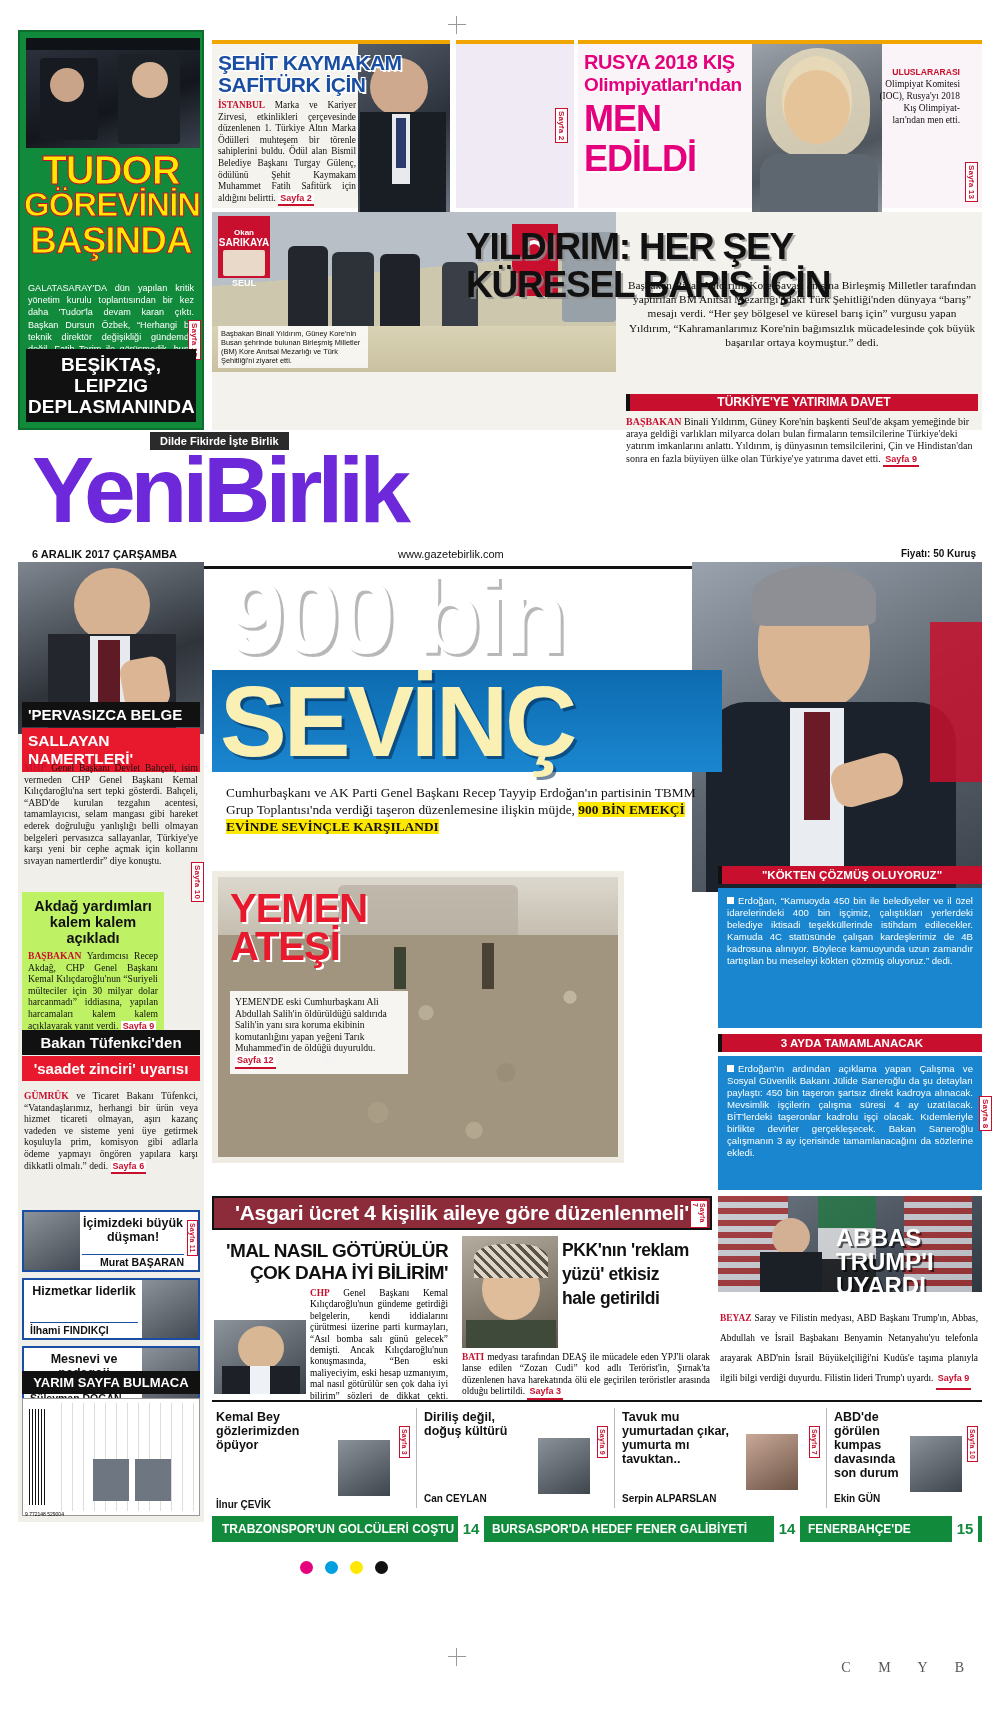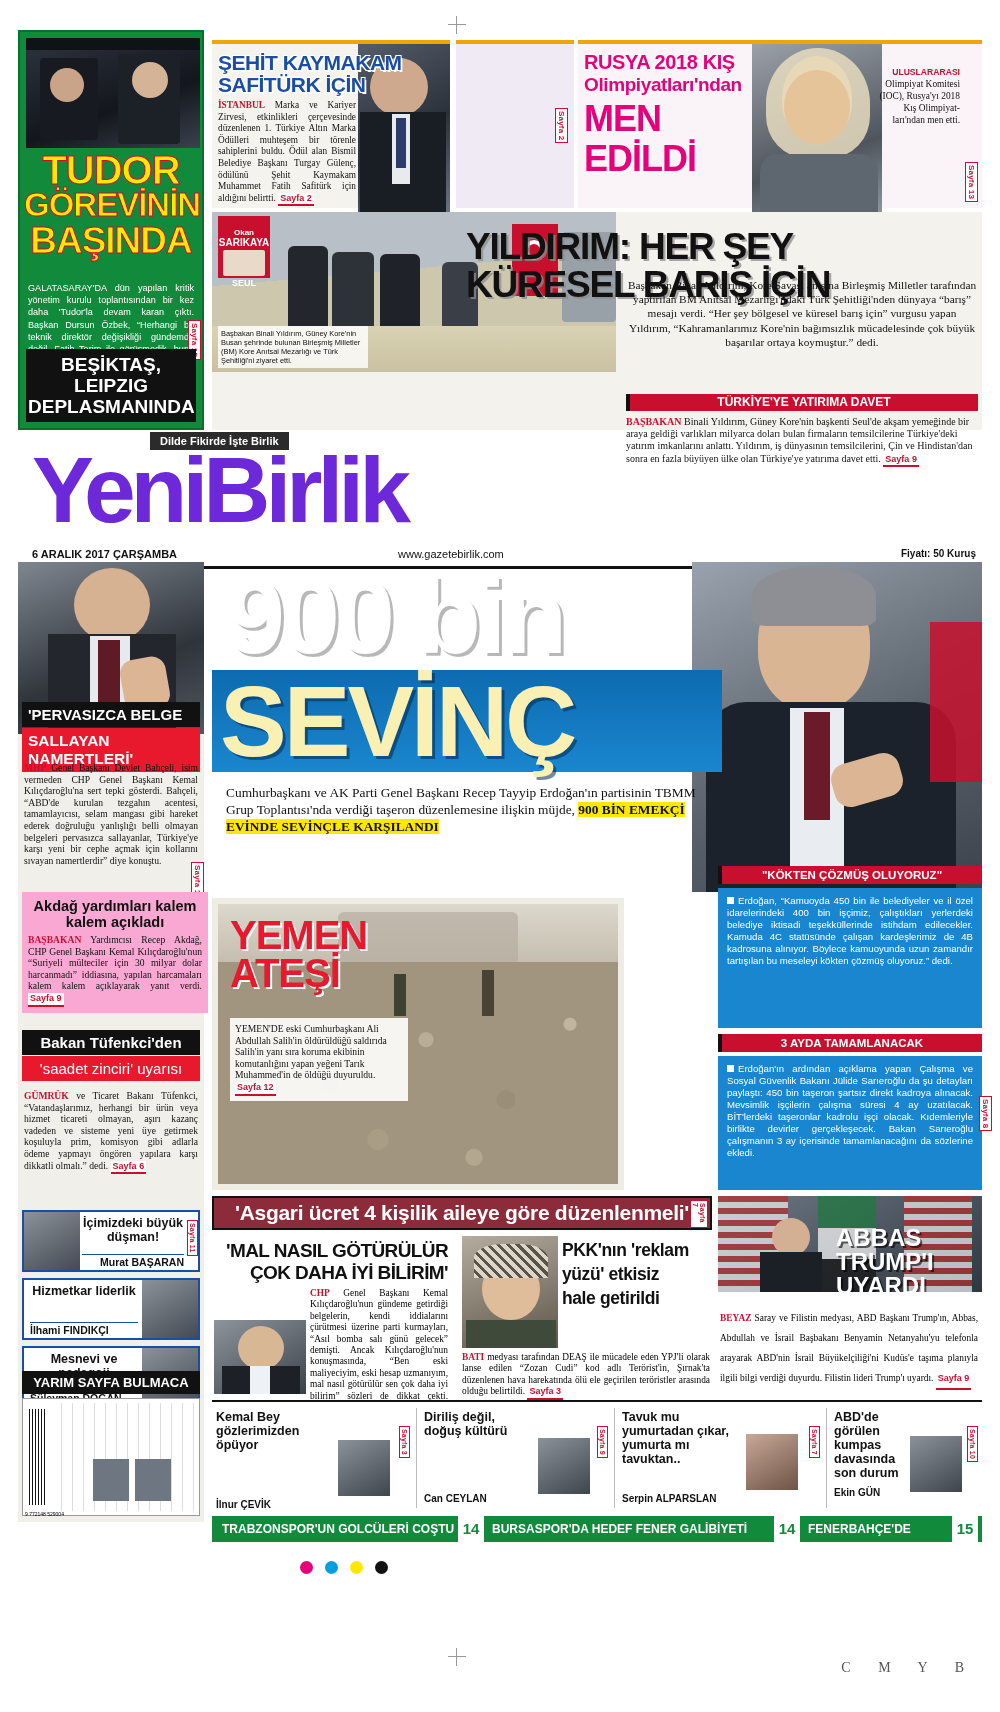--- a/index.html
+++ b/index.html
@@ -118,21 +118,21 @@
   #leftcol { position:absolute; left:18px; top:562px; width:186px; height:960px; background:#f0efe9; }
   #bahceli-photo { position:absolute; left:0; top:0; width:186px; height:172px; background:#3a3f47; }
   #perv { position:absolute; left:4px; top:140px; width:178px; background:#111; color:#fff;
       font-family:"Liberation Sans", sans-serif; font-weight:bold; font-size:15px;
       padding:4px 6px; }
   #sallayan { position:absolute; left:4px; top:166px; width:178px; background:#e8192c; color:#fff;
       font-family:"Liberation Sans", sans-serif; font-weight:bold; font-size:15.5px;
       padding:4px 6px; }
   .lc-body { font-family:"Liberation Serif", serif; font-size:9.6px; line-height:11.6px;
       color:#111; text-align:justify; }
-  .lc-card { position:absolute; left:4px; width:186px; background:#f9a8d4; padding:6px; }
+  .lc-card { position:absolute; left:4px; width:142px; background:#bef264; padding:6px; }
   .lc-h { font-family:"Liberation Sans", sans-serif; font-weight:bold; font-size:14.5px;
       line-height:16px; text-align:center; color:#111; }
   .col-box { position:absolute; left:4px; width:178px; background:#fff; border:2px solid #1a4ea3;
       height:62px; }
   .col-photo { position:absolute; left:0; top:0; width:56px; height:58px; background:#55595f; }
   .col-title { position:absolute; left:58px; right:14px; top:4px; text-align:center;
       font-family:"Liberation Sans", sans-serif; font-weight:bold; font-size:12.5px;
       line-height:14px; color:#111; }
   .col-name { position:absolute; left:58px; right:14px; bottom:2px; text-align:right;
       font-family:"Liberation Sans", sans-serif; font-weight:bold; font-size:10.5px; color:#111;
@@ -140,21 +140,21 @@
 
   #bulmaca-bar { position:absolute; left:4px; bottom:128px; width:178px; background:#111; color:#fff;
       font-family:"Liberation Sans", sans-serif; font-weight:bold; font-size:13px;
       text-align:center; padding:4px 0; }
   #bulmaca { position:absolute; left:4px; bottom:6px; width:178px; height:118px; background:#fff;
       border:1px solid #999; }
   #barcode { position:absolute; left:6px; bottom:10px; width:16px; height:96px;
       background:repeating-linear-gradient(90deg,#111 0 1px,#fff 1px 3px); }
 
   
-  #yemen { position:absolute; left:212px; top:898px; width:412px; height:292px; background:#efece4; padding:6px; }
+  #yemen { position:absolute; left:212px; top:871px; width:412px; height:292px; background:#efece4; padding:6px; }
   #yemen-photo { position:absolute; left:6px; top:6px; right:6px; bottom:6px; background:#9a8c76; }
   #yemen-h { position:absolute; left:18px; top:18px; font-family:"Liberation Sans", sans-serif;
       font-weight:bold; font-size:40px; line-height:38px; color:#e8192c; letter-spacing:-1px;
       text-shadow:2px 2px 0 #fff; }
   #yemen-cap { position:absolute; left:18px; top:120px; width:178px; background:rgba(255,255,255,.9);
       font-family:"Liberation Serif", serif; font-size:9.6px; line-height:11.6px;
       color:#111; padding:5px; }
 
   
   #rightcol { position:absolute; left:718px; top:866px; width:264px; height:324px; }
@@ -370,21 +370,21 @@
 
     <div class="lc-card" style="top:330px;">
       <div class="lc-h">Akdağ yardımları kalem kalem açıkladı</div>
       <div class="lc-body" style="margin-top:4px;">
         <span class="drop">BAŞBAKAN</span><span> Yardımcısı Recep Akdağ, CHP Genel Başkanı Kemal Kılıçdaroğlu'nun “Suriyeli mülteciler için 30 milyar dolar harcanmadı” iddiasına, yapılan harcamaları kalem kalem açıklayarak yanıt verdi.</span>
         <span class="sayfa-h">Sayfa 9</span>
       </div>
     </div>
 
     <div style="position:absolute;left:4px;top:468px;width:178px;background:#111;color:#fff;font-family:'Liberation Sans',sans-serif;font-weight:bold;font-size:15px;text-align:center;padding:4px 0;">Bakan Tüfenkci'den</div>
-    <div style="position:absolute;left:4px;top:494px;width:178px;background:#e8192c;color:#fff;font-family:'Liberation Sans',sans-serif;font-weight:normal;font-size:15px;text-align:center;padding:4px 0;">'saadet zinciri' uyarısı</div>
+    <div style="position:absolute;left:4px;top:494px;width:178px;background:#e8192c;color:#fff;font-family:'Liberation Sans',sans-serif;font-weight:bold;font-size:15px;text-align:center;padding:4px 0;">'saadet zinciri' uyarısı</div>
     <div class="lc-body" style="position:absolute;left:6px;width:174px;top:528px;">
       <span class="drop">GÜMRÜK</span><span> ve Ticaret Bakanı Tüfenkci, “Vatandaşlarımız, herhangi bir ürün veya hizmet ticareti olmayan, aşırı kazanç vadeden ve sisteme yeni üye getirmek koşuluyla prim, komisyon gibi adlarla ödeme yapmayı öngören yapılara karşı dikkatli olmalı.” dedi.</span>
       <span class="sayfa-h">Sayfa 6</span>
     </div>
 
     <div class="col-box" style="top:648px;">
       <div class="col-photo" style="background:linear-gradient(150deg,#8b9299,#434a53);"></div>
       <div class="col-title">İçimizdeki büyük düşman!</div>
       <div class="col-name">Murat BAŞARAN</div>
       <div class="sayfa" style="position:absolute;right:0;top:8px;font-size:7px;">Sayfa 11</div>
@@ -526,21 +526,21 @@
       <div class="cs-t" style="position:absolute;left:0;top:4px;width:122px;">Tavuk mu yumurtadan çıkar, yumurta mı tavuktan..</div>
       <div class="cs-photo" style="right:24px;top:28px;background:linear-gradient(150deg,#c9a898,#6d5446);"></div>
       <div class="cs-n" style="position:absolute;left:0;bottom:6px;">Serpin ALPARSLAN</div>
       <div class="sayfa" style="position:absolute;right:2px;top:20px;font-size:7px;">Sayfa 7</div>
     </div>
     <div class="cs-div" style="left:614px;"></div>
 
     <div class="cs" style="left:622px;width:144px;">
       <div class="cs-t" style="position:absolute;left:0;top:4px;width:84px;">ABD'de görülen kumpas davasında son durum</div>
       <div class="cs-photo" style="right:16px;top:30px;background:linear-gradient(150deg,#8b9299,#3f454d);"></div>
-      <div class="cs-n" style="position:absolute;left:0;bottom:12px;">Ekin GÜN</div>
+      <div class="cs-n" style="position:absolute;left:0;bottom:6px;">Ekin GÜN</div>
       <div class="sayfa" style="position:absolute;right:0;top:20px;font-size:7px;">Sayfa 10</div>
     </div>
   </div>
 
   <div id="sports">
     <div class="sp" style="left:10px;">TRABZONSPOR'UN GOLCÜLERİ COŞTU</div>
     <div class="sp-num" style="left:246px;">14</div>
     <div class="sp" style="left:280px;">BURSASPOR'DA HEDEF FENER GALİBİYETİ</div>
     <div class="sp-num" style="left:562px;">14</div>
     <div class="sp" style="left:596px;">FENERBAHÇE'DE MORALLER YERİNDE</div>

